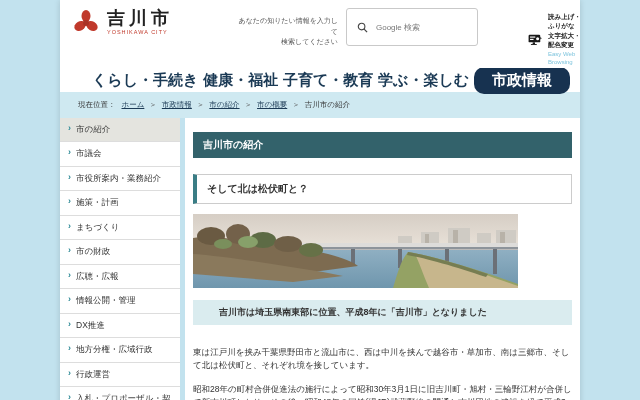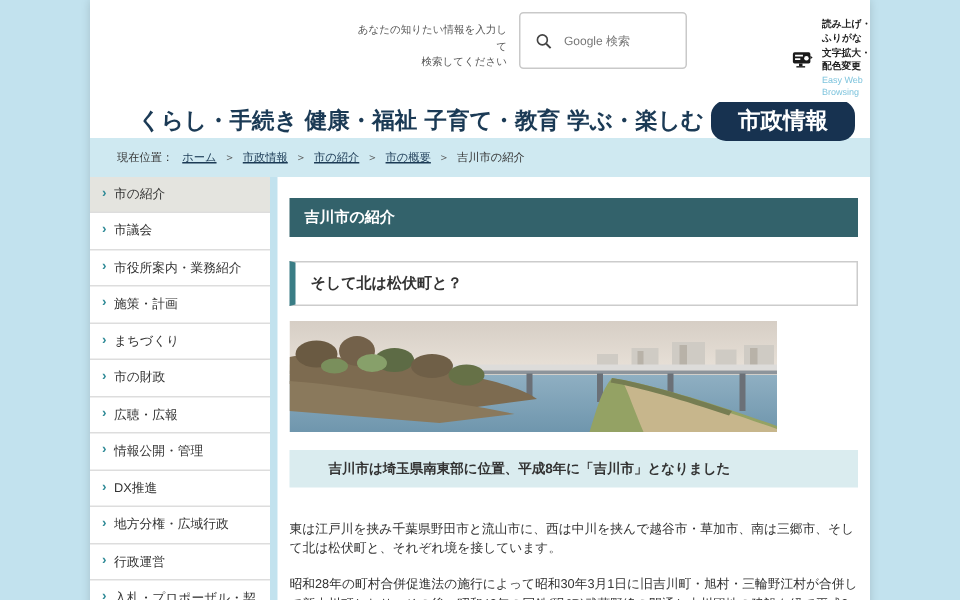--- a/index.html
+++ b/index.html
@@ -11,21 +11,21 @@
   }
   .container { width:520px; margin:0 auto; box-shadow:0 0 6px rgba(0,0,0,.15); }
 
   
   .header { background:#fff; position:relative; height:68px; }
   .logo-block { position:absolute; left:12px; top:8px; display:flex; align-items:center; }
   .emblem { width:28px; height:28px; margin-right:7px; }
   .site-name { font-size:18px; font-weight:bold; color:#222; letter-spacing:4px; line-height:1; }
   .site-name-en { font-size:5.5px; color:#c0392b; letter-spacing:1px; margin-top:2px; }
   .search-hint { position:absolute; left:178px; top:16px; width:100px; font-size:7px; color:#555; text-align:right; line-height:1.5; }
-  .search-box { position:absolute; left:286px; top:8px; width:112px; height:38px;
+  .search-box { position:absolute; left:286px; top:8px; width:132px; height:38px;
     background:#fff; border:1px solid #c9c9c9; border-radius:3px;
     display:flex; align-items:center; padding-left:10px; z-index:2; }
   .search-box .mag { width:11px; height:11px; margin-right:8px; flex:none; }
   .search-text { font-size:8px; color:#777; }
   .access-block { position:absolute; left:468px; top:12px; display:flex; align-items:center; }
   .monitor-icon { width:24px; height:20px; margin-right:6px; }
   .access-lines { font-size:6.5px; color:#222; line-height:1.45; font-weight:bold; }
   .access-en { color:#7ec4dd; font-weight:normal; font-size:6px; }
 
   
@@ -60,20 +60,34 @@
   .sub-heading { background:#daecef; padding:6px 26px; font-size:9px; font-weight:bold;
     color:#333; margin:0 0 8px 0; }
   .para { font-size:8.5px; line-height:1.55; color:#333; margin:0 0 10px 0; }
 </style>
 </head>
 <body>
 
 <div class="container">
 
   <div class="header">
+    <div class="logo-block">
+      <svg class="emblem" viewBox="0 0 28 28">
+        <g fill="#c0392b">
+          <ellipse cx="14" cy="8" rx="4.5" ry="6"></ellipse>
+          <ellipse cx="8" cy="18" rx="4.5" ry="6" transform="rotate(60 8 18)"></ellipse>
+          <ellipse cx="20" cy="18" rx="4.5" ry="6" transform="rotate(-60 20 18)"></ellipse>
+          <circle cx="14" cy="15" r="3" fill="#a93226"></circle>
+        </g>
+      </svg>
+      <div>
+        <div class="site-name">吉川市</div>
+        <div class="site-name-en">YOSHIKAWA CITY</div>
+      </div>
+    </div>
 
     <div class="search-hint">
       <div>あなたの知りたい情報を入力して</div>
       <div>検索してください</div>
     </div>
 
     <div class="search-box">
       <svg class="mag" viewBox="0 0 12 12">
         <circle cx="5" cy="5" r="3.6" fill="none" stroke="#444" stroke-width="1.2"></circle>
         <line x1="7.8" y1="7.8" x2="11" y2="11" stroke="#444" stroke-width="1.4"></line>

